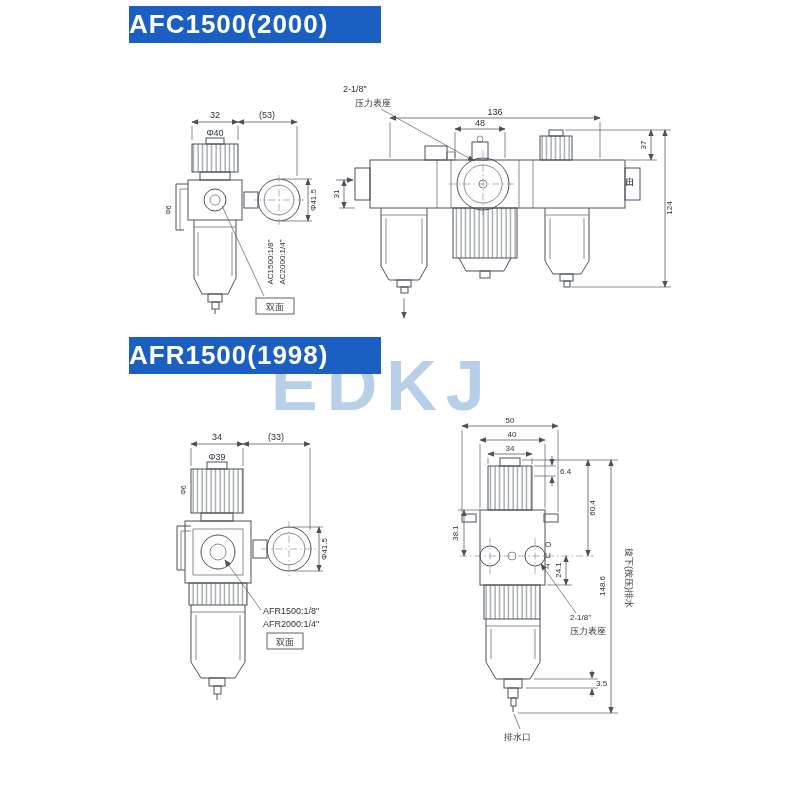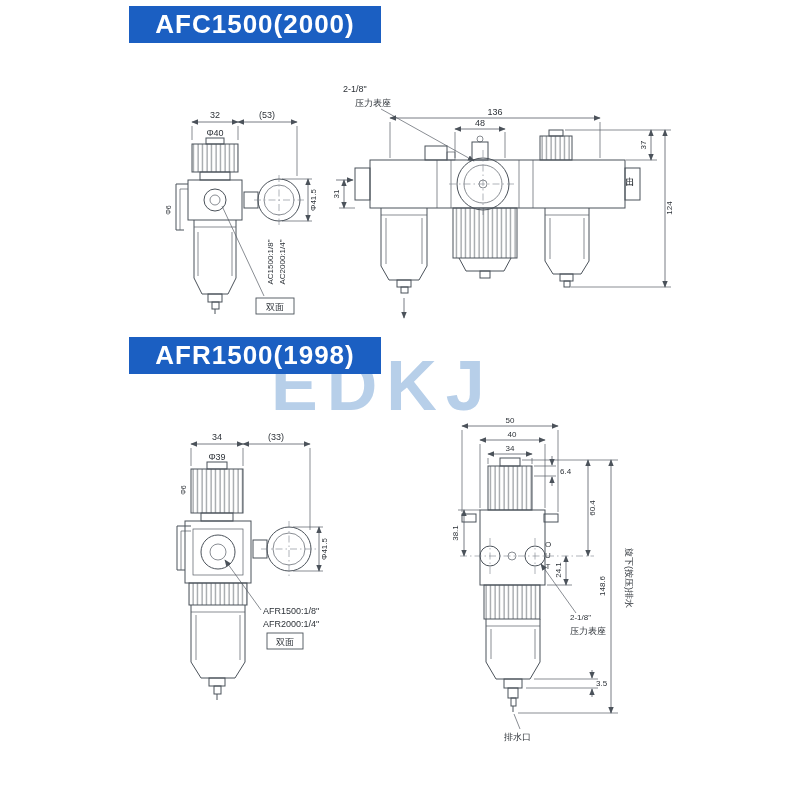--- a/index.html
+++ b/index.html
@@ -3,21 +3,21 @@
 <meta charset="utf-8">
 <style>
   * { margin:0; padding:0; box-sizing:border-box; }
   html,body { background:#ffffff; }
   body { width:800px; height:800px; position:relative; overflow:hidden;
          font-family:"Liberation Sans", sans-serif; }
   .canvas { position:absolute; left:0; top:0; width:800px; height:800px; background:#fff; }
 
   .banner { position:absolute; left:129px; width:252px; height:37px;
             background:#1b5fc2; color:#fff; display:flex; align-items:center;
-            justify-content:center; font-size:26px; font-weight:bold;
+            justify-content:flex-start; font-size:26px; font-weight:bold;
             letter-spacing:1px; z-index:3; }
   #banner-afc { top:6px; }
   #banner-afr { top:337px; }
 
   .watermark { position:absolute; left:271px; top:346px; font-size:70px;
                font-weight:bold; letter-spacing:9px; color:#b7cfe9;
                z-index:1; user-select:none; }
 
   svg.drawing { position:absolute; z-index:2; overflow:visible; }
   svg text { font-family:"Liberation Sans", sans-serif; fill:#2d3238; }

